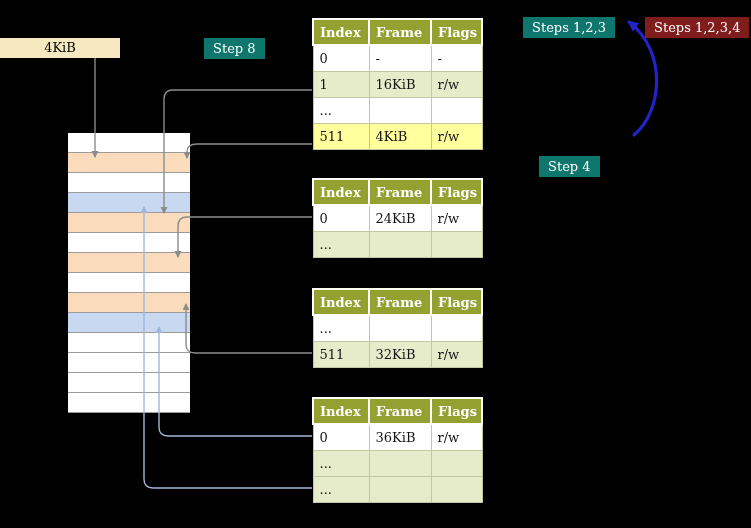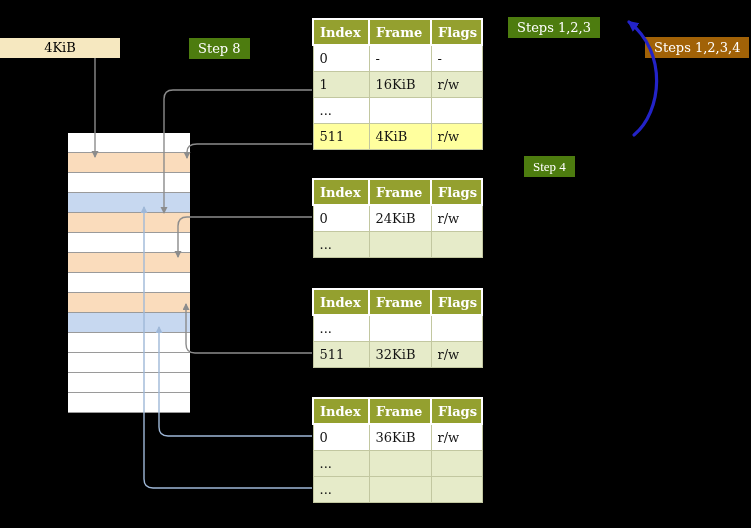--- a/index.html
+++ b/index.html
@@ -7,26 +7,26 @@
            font-family:"DejaVu Serif","Liberation Serif",serif; }
 
   
   .addr-box { position:absolute; left:0; top:38px; width:120px; height:20px;
               background:#f6e8c0; color:#000; font-size:13px; line-height:20px;
               text-align:center; z-index:3; }
 
   
   .badge { position:absolute; color:#fff; font-size:13px; line-height:17px;
            padding:2px 9px; z-index:4; white-space:nowrap; }
-  .badge.crimson { background:#4d7c0f; }
-  .badge.blue    { background:#a16207;margin-top:20px; }
+  .badge.crimson { background:#0f766e;margin-left:15px; }
+  .badge.blue    { background:#7f1d1d; }
   .badge.step0     { left:189px; top:38px; }
   .badge.steps123  { left:508px; top:17px; }
   .badge.steps1234 { left:645px; top:17px; }
-  .badge.step4     { left:524px; top:156px;font-family:Liberation Serif, serif; }
+  .badge.step4     { left:524px; top:156px; }
 
   
   .mem-col { position:absolute; left:68px; top:133px; width:122px; z-index:1; }
   .mem-row { height:20px; box-sizing:border-box; border-bottom:1px solid #9a9a9a; }
   .mem-row.white { background:#ffffff; }
   .mem-row.peach { background:#fadcbc; }
   .mem-row.blue  { background:#c7d8f0; }
 
   
   .pt { position:absolute; left:312px; border-collapse:collapse; table-layout:fixed;

